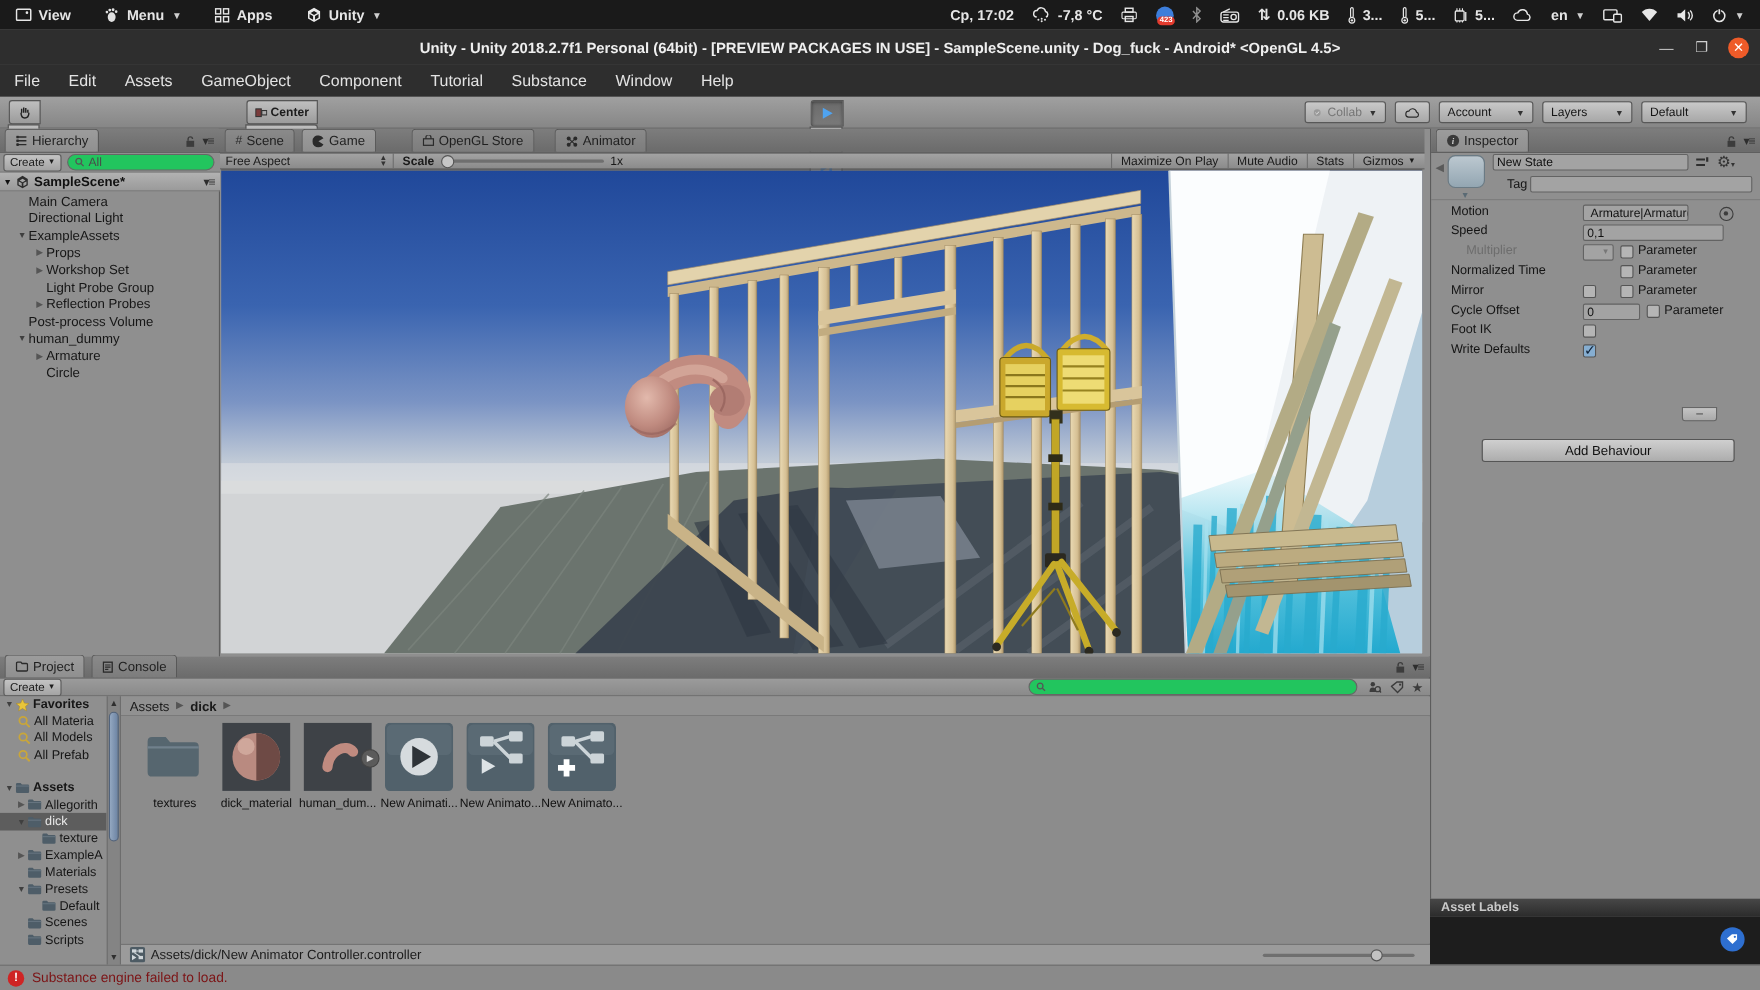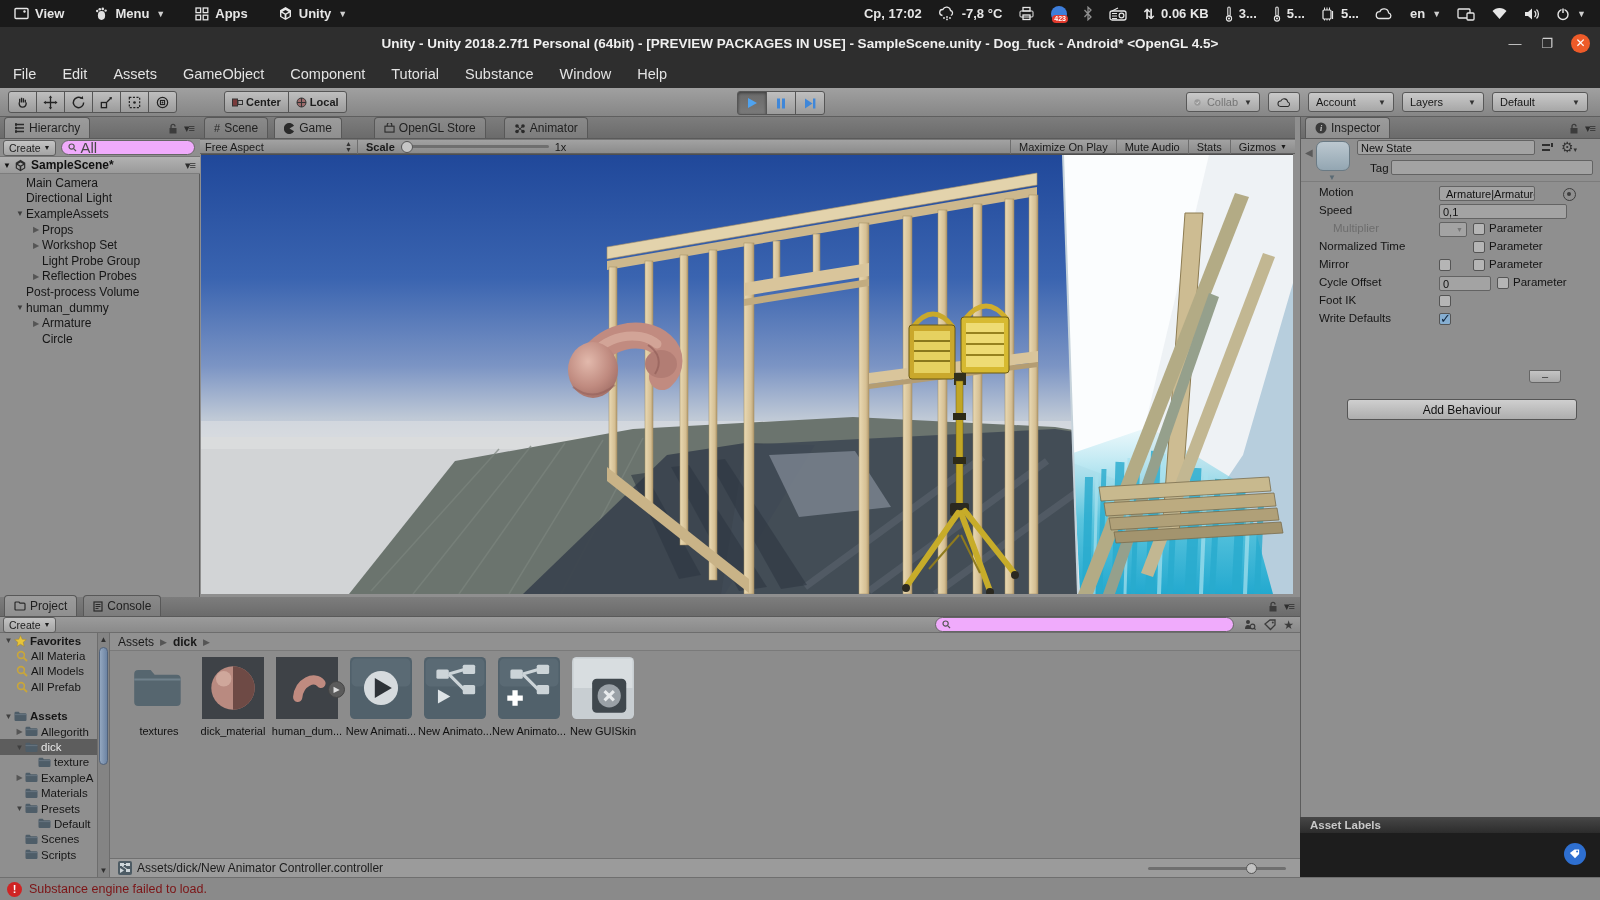--- a/index.html
+++ b/index.html
@@ -28,21 +28,21 @@
   .wc{color:#cfcfcf;font-size:13px;width:16px;text-align:center;}
   .wc-close{width:19px;height:19px;border-radius:50%;background:#ee5b29;color:#fff;font-size:12px;
             line-height:19px;text-align:center;font-weight:bold;}
   #menu-bar{position:absolute;left:0;top:59px;width:1600px;height:29px;background:#2e2e2e;
             display:flex;align-items:center;color:#e3e3e3;font-size:14.5px;}
   #menu-bar .mitem{padding:0 13px;}
 
   
   #toolbar{position:absolute;left:0;top:88px;width:1600px;height:29px;
            background:linear-gradient(#a0a0a0,#868686);border-bottom:1px solid #5f5f5f;box-sizing:border-box;}
-  .toolgrp{position:absolute;top:3px;display:flex;}
+  .toolgrp{position:absolute;top:3px;display:flex;flex-direction:column;}
   .tool{width:29px;height:22px;border:1px solid #565656;margin-left:-1px;box-sizing:border-box;
         background:linear-gradient(#bfbfbf,#9b9b9b);display:flex;align-items:center;justify-content:center;}
   .tool:first-child{border-radius:3px 0 0 3px;margin-left:0;}
   .tool:last-child{border-radius:0 3px 3px 0;}
   .tbtn-label{font-size:11px;color:#1d1d1d;font-weight:bold;display:flex;align-items:center;gap:3px;padding:0 7px;}
   .play-grp{left:737px;}
   .play{width:30px;height:24px;}
   .play.pressed{background:linear-gradient(#6a6a6a,#7a7a7a);box-shadow:inset 0 1px 3px rgba(0,0,0,.45);}
   .dd{background:linear-gradient(#c9c9c9,#a7a7a7);border:1px solid #585858;border-radius:3px;
       font-size:11px;color:#161616;display:flex;align-items:center;height:20px;padding:0 7px;gap:6px;box-sizing:border-box;}
@@ -59,22 +59,22 @@
   .tab.active{background:linear-gradient(#9c9c9c,#8f8f8f);}
   .strip-icons{margin-left:auto;display:flex;align-items:center;gap:6px;padding:0 6px 3px 0;}
   .hamb{font-size:11px;color:#2e2e2e;letter-spacing:-1px;}
   .panel{position:absolute;background:#8f8f8f;box-sizing:border-box;}
 
   
   #hierarchy-toolbar{position:absolute;left:0;top:22px;width:200px;height:18px;background:#8f8f8f;
                      border-bottom:1px solid #767676;display:flex;align-items:center;box-sizing:border-box;}
   .minibtn{height:14px;background:linear-gradient(#c4c4c4,#a3a3a3);border:1px solid #5e5e5e;border-radius:3px;
            font-size:10.5px;color:#1c1c1c;display:flex;align-items:center;gap:3px;padding:0 5px;margin-left:3px;}
-  .searchoval{height:13px;background:#f0abfc;border:1px solid #666;border-radius:8px;flex:1;margin:0 5px;
-              display:flex;align-items:center;gap:3px;padding:0 6px;font-size:15px;color:#4a4a4a;}
+  .searchoval{height:13px;background:#22c55e;border:1px solid #666;border-radius:8px;flex:1;margin:0 5px;
+              display:flex;align-items:center;gap:3px;padding:0 6px;font-size:11px;color:#4a4a4a;}
   #scene-row{position:absolute;left:0;top:40px;width:200px;height:17px;
              background:linear-gradient(#b2b2b2,#9a9a9a);border-bottom:1px solid #7d7d7d;display:flex;
              align-items:center;font-size:12px;font-weight:bold;color:#111;box-sizing:border-box;}
   #hier-tree{position:absolute;left:0;top:58px;width:218px;}
   .hrow{height:15.6px;display:flex;align-items:center;font-size:12px;color:#161616;position:relative;}
   .hrow[data-depth="1"]{padding-left:28px;}
   .hrow[data-depth="2"]{padding-left:44px;}
   .arr{width:12px;margin-left:-14px;font-size:8px;color:#3f3f3f;text-align:center;flex:none;}
   .hrow[data-arrow="open"] .arr::before{content:"▼";}
   .hrow[data-arrow="closed"] .arr::before{content:"▶";color:#555;}
@@ -1156,34 +1156,20 @@
             <rect x="8" y="8" width="8" height="6" rx="1" fill="#ccd4d8"></rect>
             <rect x="25" y="5" width="8" height="6" rx="1" fill="#ccd4d8"></rect>
             <rect x="25" y="18" width="8" height="6" rx="1" fill="#ccd4d8"></rect>
             <path d="M6 26.5 h10 M11 21.5 v10" stroke="#fff" stroke-width="3.4"></path>
           </svg>
 
         </div>
         <span class="asset-lbl">New Animato...</span>
       </div>
 
-      <div class="asset-item" style="left: 456px;">
-        <div class="tile" data-type="guiskin">
-
-          <svg class="g-guiskin" width="62" height="62" viewBox="0 0 40 40">
-            <rect width="40" height="40" rx="3" fill="#c8ced2"></rect>
-            <rect x="1" y="1" width="38" height="19" fill="#d8dde0"></rect>
-            <rect x="13" y="14" width="22" height="22" rx="3" fill="#3f474d"></rect>
-            <circle cx="24" cy="25" r="7.5" fill="#9aa1a7"></circle>
-            <path d="M21 22 l6 6 M27 22 l-6 6" stroke="#e8ebed" stroke-width="2"></path>
-          </svg>
-
-        </div>
-        <span class="asset-lbl">New GUISkin</span>
-      </div>
     </div>
 
   <div id="proj-status">
     <svg width="14" height="14" viewBox="0 0 14 14">
         <rect width="14" height="14" rx="2" fill="#4d5b64"></rect>
         <rect x="2" y="2" width="4" height="3" fill="#cfd6da"></rect>
         <rect x="8" y="2" width="4" height="3" fill="#cfd6da"></rect>
         <rect x="8" y="8" width="4" height="3" fill="#cfd6da"></rect>
         <path d="M4 5 L10 9 M6 3.5 L8 3.5" stroke="#cfd6da"></path>
         <path d="M2 7 L2 12 L6 9.5 Z" fill="#cfd6da"></path>

